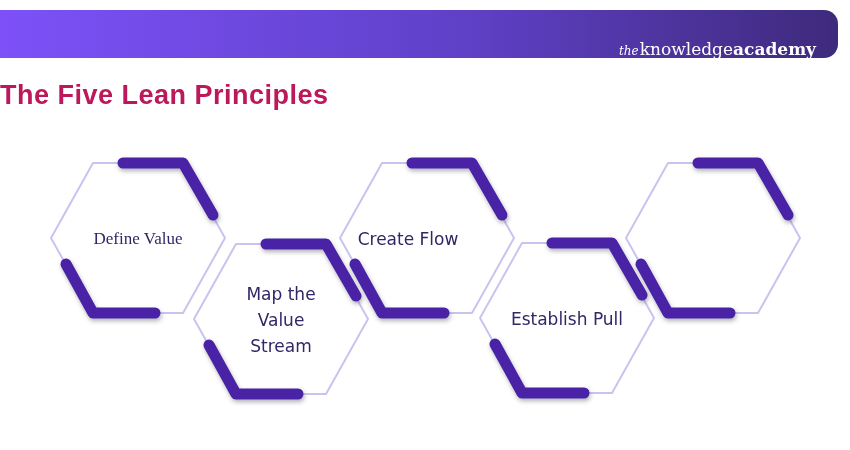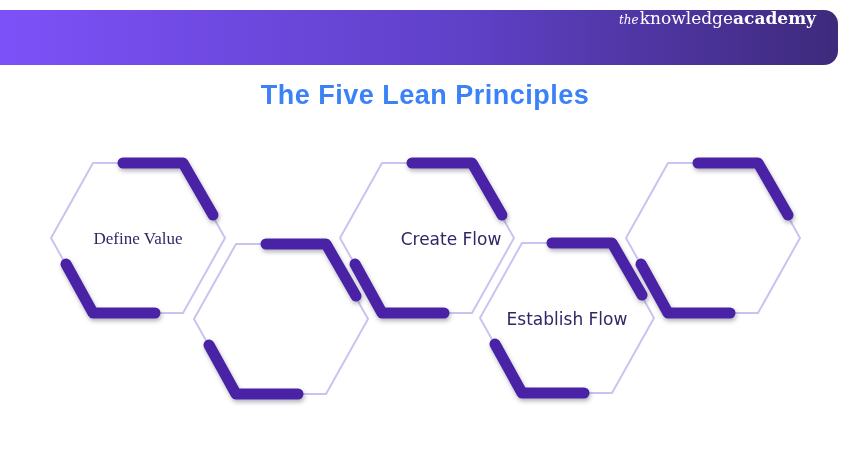--- a/index.html
+++ b/index.html
@@ -9,25 +9,25 @@
     height: 450px;
     overflow: hidden;
     background: #ffffff;
     font-family: "DejaVu Sans", sans-serif;
   }
 
   
   .header-bar {
     position: absolute;
     left: 0; top: 10px;
-    width: 838px; height: 55px;
+    width: 838px; height: 48px;
     background: linear-gradient(90deg, #7d51f8 0%, #5f41c8 55%, #3e2a7c 100%);
     border-radius: 0 14px 14px 0;
     display: flex;
-    align-items: flex-start;
+    align-items: flex-end;
     justify-content: flex-end;
     padding-right: 22px;
     box-sizing: border-box;
   }
   .logo {
     color: #ffffff;
     font-family: "DejaVu Serif", "Liberation Serif", serif;
     font-size: 17px;
     white-space: nowrap;
     line-height: 1;
@@ -39,26 +39,26 @@
   }
   .logo .logo-knowledge { font-weight: normal; }
   .logo .logo-academy  { font-weight: bold; }
 
   
   .page-title {
     position: absolute;
     left: 0; top: 80px;
     width: 850px;
     margin: 0;
-    text-align: center;
+    text-align: left;
     font-family: "Liberation Sans", sans-serif;
     font-weight: bold;
     font-size: 27px;
     letter-spacing: 0.5px;
-    color: #3b82f6;
+    color: #be185d;
   }
 
   
   .diagram-svg { position: absolute; left: 0; top: 0; }
 
   .hex-outline {
     fill: none;
     stroke: #c9c3f0;
     stroke-width: 2;
     stroke-linejoin: round;
@@ -127,16 +127,17 @@
     </g>
 
     <g transform="translate(626,163)">
       <polygon class="hex-outline" points="0,75 42,0 132,0 174,75 132,150 42,150"></polygon>
       <polyline class="hex-accent" points="72,0 132,0 162,52"></polyline>
       <polyline class="hex-accent" points="15,101 42,150 104,150"></polyline>
     </g>
   </svg>
 
   <div class="hex-label" style="left:138px; top:239px; width:140px;font-family:Liberation Serif, serif;">Define Value</div>
-  <div class="hex-label" style="left:451px; top:239px; width:140px;text-align:center;">Create Flow</div>
-  <div class="hex-label" style="left:567px; top:319px; width:160px;">Establish Flow</div>
+  <div class="hex-label" style="left:281px; top:320px; width:100px;">Map the Value Stream</div>
+  <div class="hex-label" style="left:408px; top:239px; width:140px;text-align:center;">Create Flow</div>
+  <div class="hex-label" style="left:567px; top:319px; width:160px;">Establish Pull</div>
 
 </div>
 
 </body></html>

